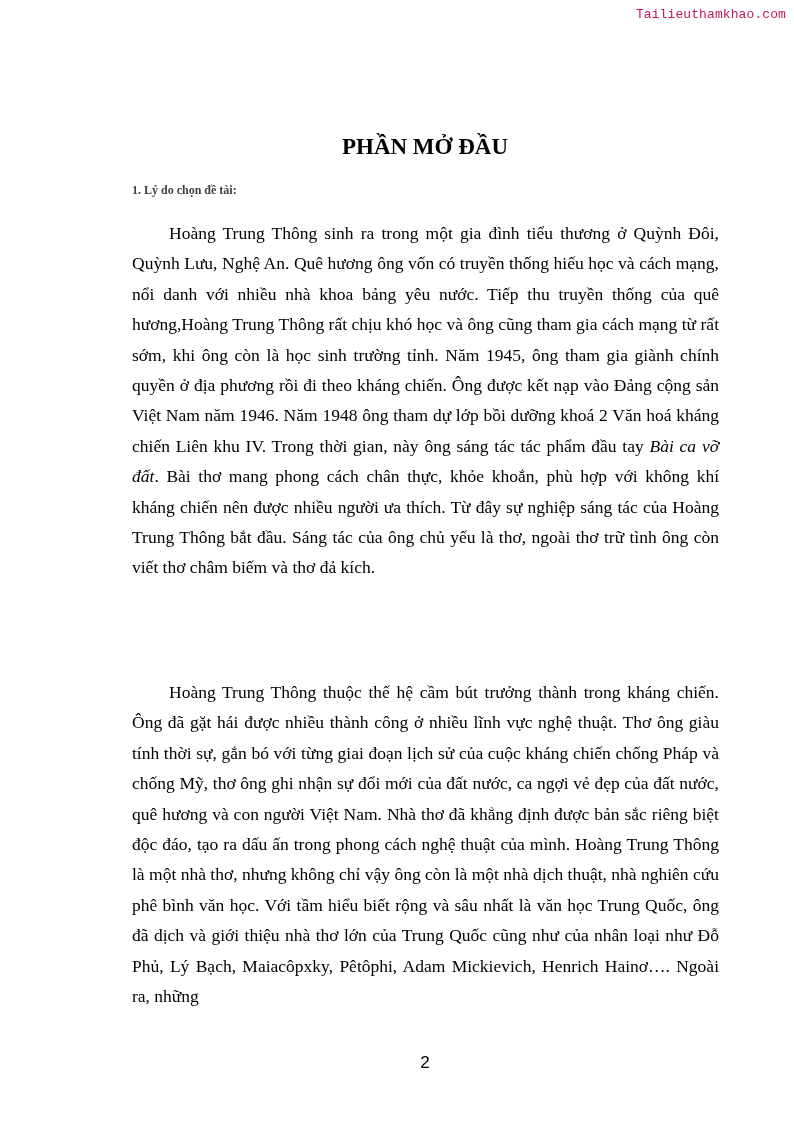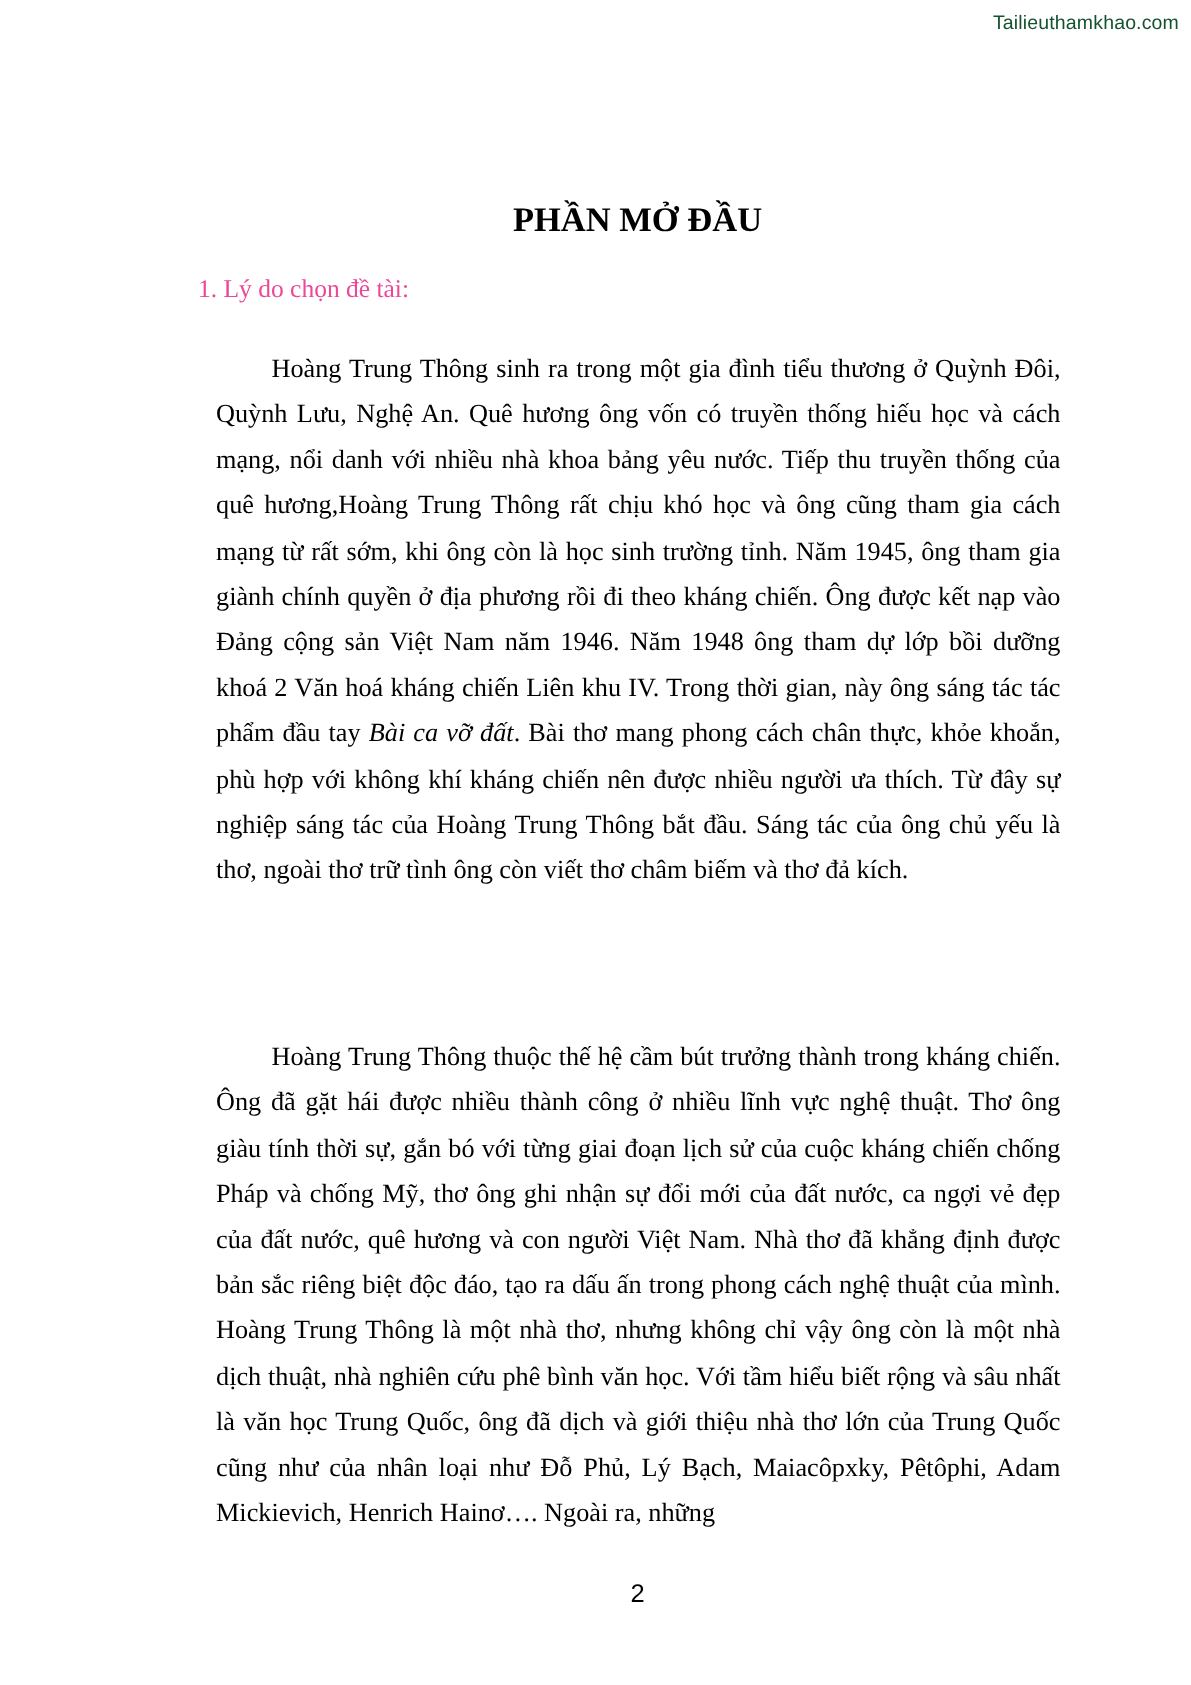--- a/index.html
+++ b/index.html
@@ -1,38 +1,38 @@
 <!DOCTYPE html>
 <html><head>
 <meta charset="utf-8">
 <style>
   html, body { margin: 0; padding: 0; background: #ffffff; }
   body { width: 794px; height: 1123px; position: relative; overflow: hidden; }
   .watermark {
     position: absolute; top: 7px; right: 8px;
-    font-family: Liberation Sans, sans-serif; font-size: 13px;
-    color: #14532d; letter-spacing: 0.1px; margin-left: 20px;
+    font-family: Liberation Mono, monospace; font-size: 13px;
+    color: #be185d; letter-spacing: 0.1px; margin-left: 20px;
   }
   .page-title {
     position: absolute; top: 134px; left: 0; width: 850px;
     text-align: center;
     font-family: "Liberation Serif", serif; font-weight: bold; font-size: 23px;
     color: #000;
   }
   .section-heading {
     position: absolute; top: 183px; left: 132px;
-    font-family: "Liberation Serif", serif; font-weight: normal; font-size: 17px;
-    color: #ec4899;
+    font-family: "Liberation Serif", serif; font-weight: bold; font-size: 12px;
+    color: #404040;
   }
   .body-text {
     position: absolute; left: 132px; width: 587px;
     font-family: "Liberation Serif", serif; font-size: 17.5px; line-height: 30.4px;
     color: #000; text-align: justify;
   }
-  .para { margin: 12px; text-indent: 37px; }
+  .para { margin: 0; text-indent: 37px; }
   .para-1 { position: absolute; top: 218px; }
   .para-2 { position: absolute; top: 677px; }
   .page-number {
     position: absolute; top: 1053px; left: 0; width: 850px; text-align: center;
     font-family: "Liberation Sans", sans-serif; font-size: 17px; color: #000;
   }
 </style>
 </head>
 <body>
 

